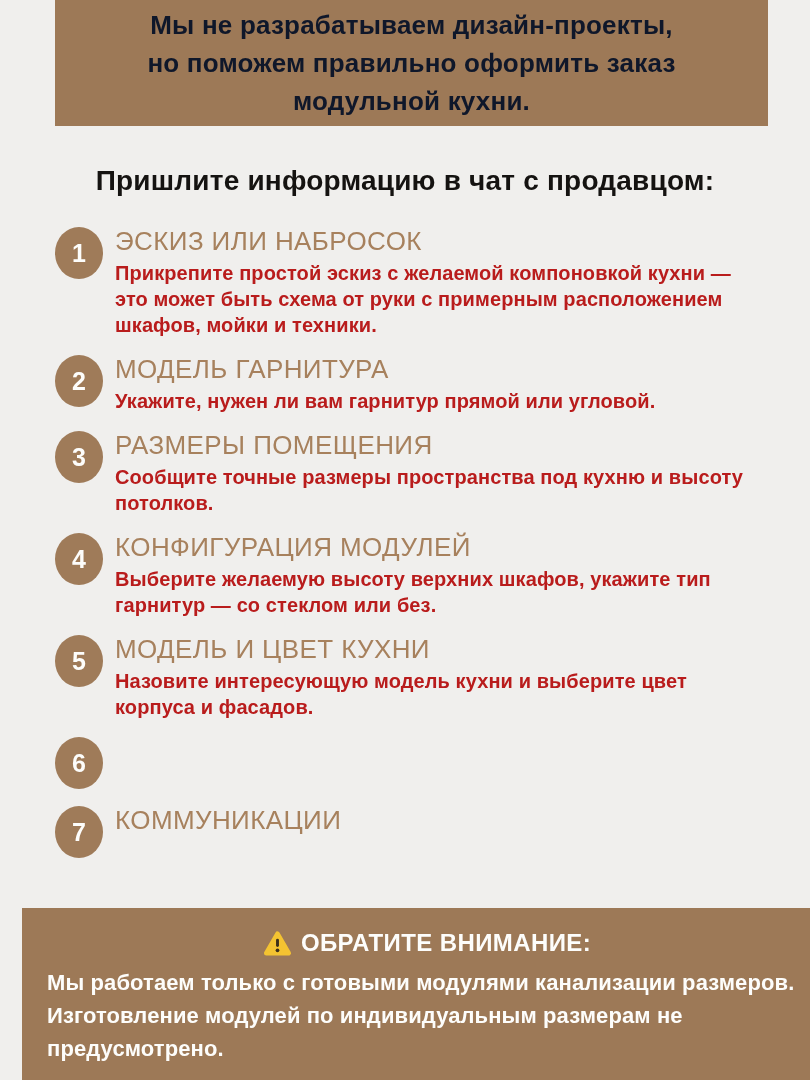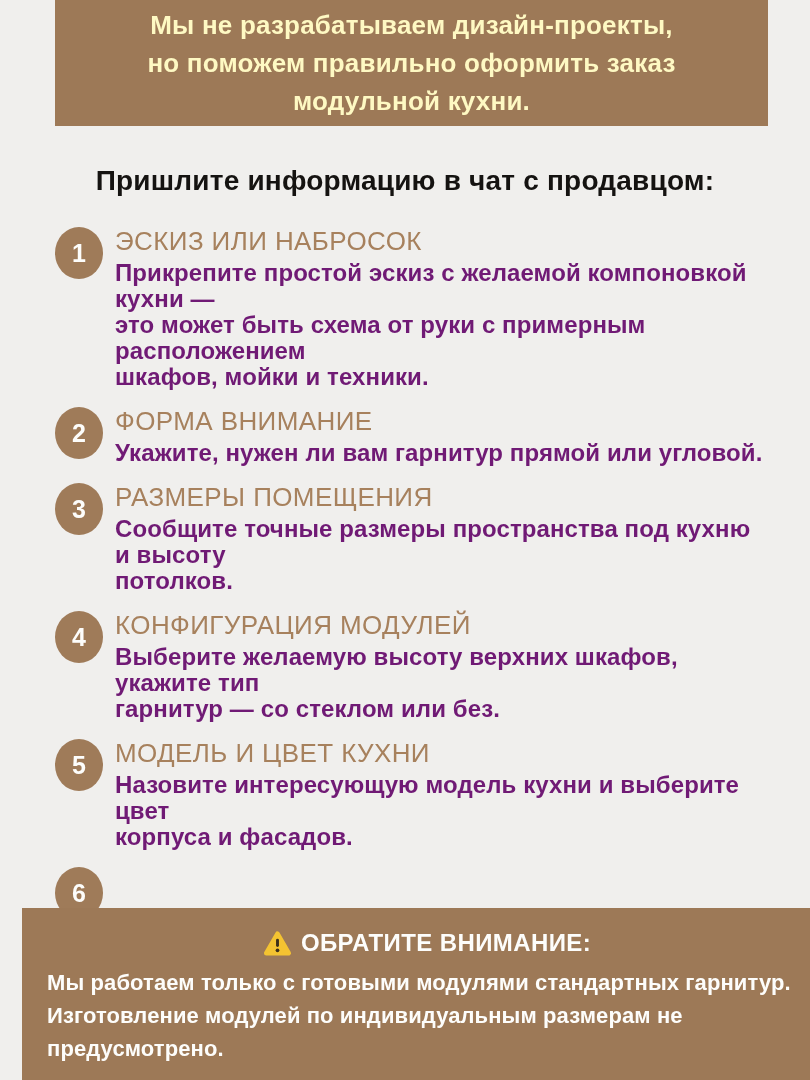--- a/index.html
+++ b/index.html
@@ -14,21 +14,21 @@
     font-family: "Liberation Sans", sans-serif;
   }
   
   .top-banner {
     position: absolute;
     top: 0;
     left: 55px;
     width: 713px;
     height: 126px;
     background: #9D7957;
-    color: #fef9c3;
+    color: #0f172a;
     display: flex;
     align-items: center;
     justify-content: center;
     text-align: center;
     font-size: 26px;
     font-weight: 700;
     line-height: 38px;
     white-space: pre-line;
     letter-spacing: 0.2px;
   }
@@ -76,24 +76,24 @@
   .step-content { margin-left: 12px; }
   .step-title {
     font-size: 26px;
     line-height: 30px;
     font-weight: 400;
     color: #A7815D;
     letter-spacing: 0.4px;
     margin-bottom: 4px;
   }
   .step-desc {
-    font-size: 24px;
+    font-size: 20px;
     line-height: 26px;
     font-weight: 700;
-    color: #701a75;
+    color: #b91c1c;
     letter-spacing: 0.1px;
     white-space: pre-line;
     max-width: 655px;
   }
   
   .notice {
     position: absolute;
     top: 908px;
     left: 0;
     width: 810px;
@@ -148,21 +148,21 @@
 это может быть схема от руки с примерным расположением
 шкафов, мойки и техники.</div>
       </div>
     </li>
 
     <li class="step">
       <span class="badge">
         <span class="badge-num">2</span>
       </span>
       <div class="step-content">
-        <div class="step-title">ФОРМА ВНИМАНИЕ</div>
+        <div class="step-title">МОДЕЛЬ ГАРНИТУРА</div>
         <div class="step-desc">Укажите, нужен ли вам гарнитур прямой или угловой.</div>
       </div>
     </li>
 
     <li class="step">
       <span class="badge">
         <span class="badge-num">3</span>
       </span>
       <div class="step-content">
         <div class="step-title">РАЗМЕРЫ ПОМЕЩЕНИЯ</div>
@@ -211,18 +211,18 @@
 
   <div class="notice">
     <div class="notice-title">
       <svg class="warning-icon" width="29" height="27" viewBox="0 0 30 27" aria-hidden="true">
         <path d="M15 3.5 L26.5 23.5 L3.5 23.5 Z" fill="#F4C331" stroke="#F4C331" stroke-width="5" stroke-linejoin="round"></path>
         <rect x="13.5" y="8.5" width="3" height="8.5" rx="1.5" fill="#3C301A"></rect>
         <circle cx="15" cy="20.6" r="1.9" fill="#3C301A"></circle>
       </svg>
       <span>ОБРАТИТЕ ВНИМАНИЕ:</span>
     </div>
-    <div class="notice-body">Мы работаем только с готовыми модулями стандартных гарнитур.
+    <div class="notice-body">Мы работаем только с готовыми модулями канализации размеров.
 Изготовление модулей по индивидуальным размерам не
 предусмотрено.</div>
   </div>
 
 </div>
 
 </body></html>

